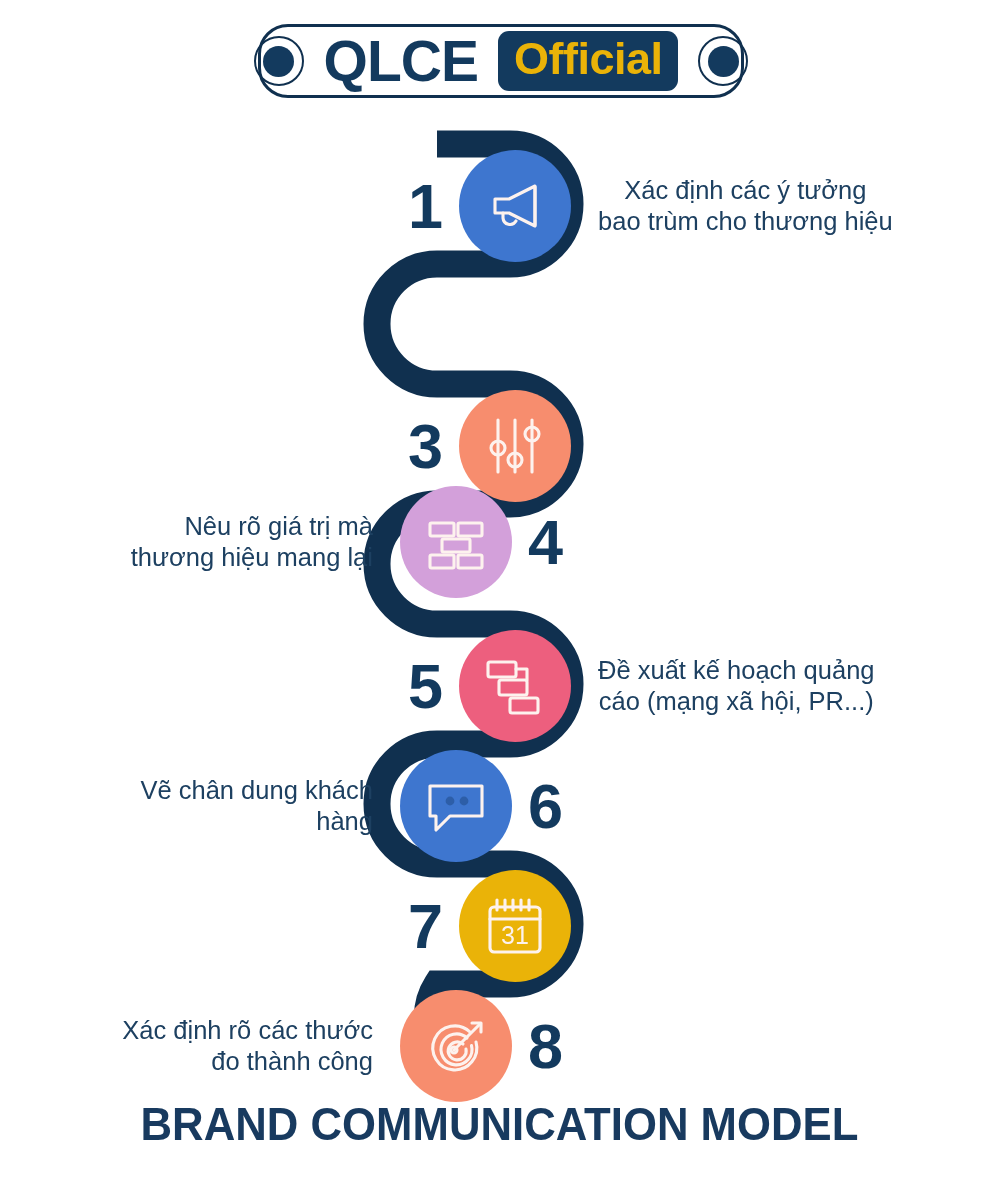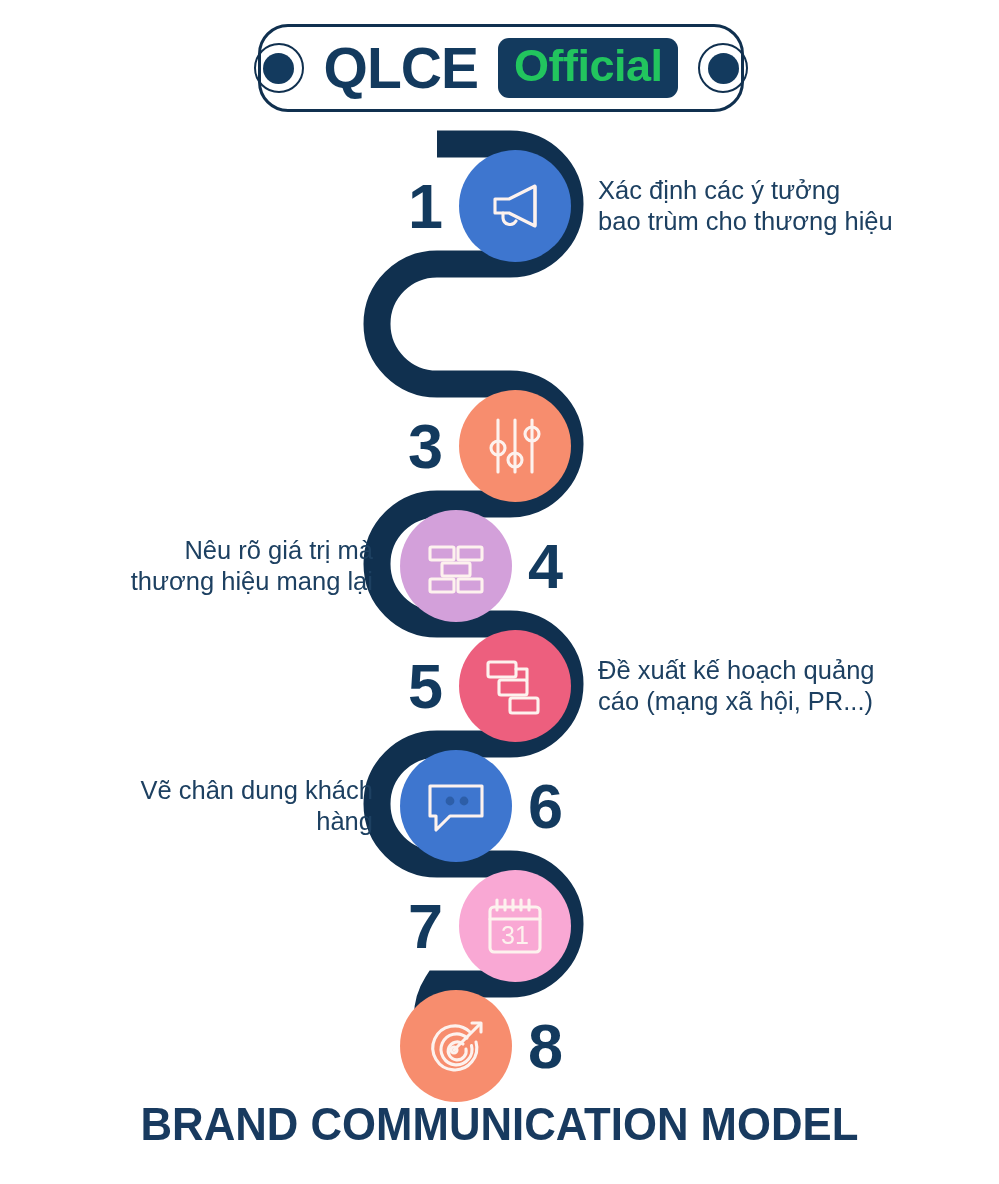--- a/index.html
+++ b/index.html
@@ -14,21 +14,21 @@
     font-family: "Liberation Sans", "DejaVu Sans", sans-serif;
     overflow: hidden;
   }
 
   
   #header-pill {
     position: absolute;
     left: 258px;
     top: 24px;
     width: 486px;
-    height: 88px;
+    height: 74px;
     background: #ffffff;
     border: 3.5px solid #10304f;
     border-radius: 30px;
     box-sizing: border-box;
     display: flex;
     align-items: center;
     justify-content: center;
     gap: 20px;
     z-index: 6;
   }
@@ -53,21 +53,21 @@
   #brand-name {
     font-size: 57px;
     font-weight: bold;
     color: #133a5e;
     letter-spacing: -1px;
     line-height: 1;
     font-family: "Liberation Sans Narrow", "Liberation Sans", sans-serif;
   }
   #official-badge {
     background: #133a5e;
-    color: #22c55e;
+    color: #eab308;
     font-size: 45px;
     font-weight: bold;
     border-radius: 11px;
     padding: 4px 16px 9px 16px;
     line-height: 1.05;
     letter-spacing: -0.5px;
   }
 
   
   #ribbon-svg {
@@ -119,21 +119,21 @@
     font-size: 25.5px;
     color: #1d4061;
     line-height: 1.22;
     flex: 0 0 auto;
     white-space: pre-line;
   }
 
   
   .step.right { }
   .step.right .step-num { margin-right: 16px; }
-  .step.right .step-text { margin-left: 27px; text-align: left; }
+  .step.right .step-text { margin-left: 27px; text-align: center; }
 
   
   .step.left .step-text { margin-right: 27px; text-align: right; }
   .step.left .step-num { margin-left: 16px; }
 
   
   #footer-title {
     position: absolute;
     left: 0;
     top: 1096px;
@@ -210,21 +210,21 @@
               <path d="M36 10 L36 62"></path>
               <path d="M53 10 L53 62"></path>
           <circle cx="19" cy="38" r="7"></circle>
           <circle cx="36" cy="50" r="7"></circle>
           <circle cx="53" cy="24" r="7"></circle>
         </g>
           </svg>
         </span>
      </div>
     </div>
-    <div class="step left" style="top: 508px; right: 436px; ">
+    <div class="step left" style="top: 484px; right: 436px; ">
       <div class="step-text">Nêu rõ giá trị mà
 thương hiệu mang lại</div>
       <div class="step-circle" style="background:#d3a0da">
        <span>
           <svg width="72" height="72" viewBox="0 0 72 72">
         <g stroke="#fdf2ee" stroke-width="3.1" fill="none" stroke-linecap="round" stroke-linejoin="round">
           <rect x="10" y="17" width="24" height="13" rx="1.5"></rect>
           <rect x="38" y="17" width="24" height="13" rx="1.5"></rect>
           <rect x="22" y="33" width="28" height="13" rx="1.5"></rect>
           <rect x="10" y="49" width="24" height="13" rx="1.5"></rect>
@@ -263,38 +263,40 @@
         </g>
         <circle cx="30" cy="31" r="4.4" fill="#2d5ea8"></circle>
         <circle cx="44" cy="31" r="4.4" fill="#2d5ea8"></circle>
         </svg>
         </span>
      </div>
       <div class="step-num">6</div>
     </div>
     <div class="step right" style="top: 868px; left: 408px;">
       <div class="step-num">7</div>
-      <div class="step-circle" style="background:#f9a8d4">
+      <div class="step-circle" style="background:#eab308">
        <span>
           <svg width="72" height="72" viewBox="0 0 72 72">
         <g stroke="#fdf2ee" stroke-width="3.1" fill="none" stroke-linecap="round" stroke-linejoin="round">
           <rect x="11" y="17" width="50" height="45" rx="4"></rect>
           <path d="M11 29 L61 29"></path>
           <path d="M18 10 L18 20"></path>
               <path d="M26 10 L26 20"></path>
               <path d="M34 10 L34 20"></path>
           <path d="M42 10 L42 20"></path>
               <path d="M50 10 L50 20"></path>
         </g>
         <text x="36" y="54" text-anchor="middle" font-family="Liberation Sans, sans-serif" font-size="25" fill="#fdf2ee">31</text>
         </svg>
         </span>
      </div>
     </div>
     <div class="step left" style="top: 988px; right: 436px; justify-content: flex-end;">
+      <div class="step-text">Xác định rõ các thước
+đo thành công</div>
       <div class="step-circle" style="background:#f78d6e">
        <span>
           <svg width="72" height="72" viewBox="0 0 72 72">
         <g stroke="#fdf2ee" stroke-width="3.1" fill="none" stroke-linecap="round" stroke-linejoin="round">
           <path d="M50 22 a22 22 0 1 0 6 10"></path>
           <path d="M47 28 a15.5 15.5 0 1 0 4.5 7.5"></path>
           <path d="M43 34 a9 9 0 1 0 3 5"></path>
           <circle cx="34" cy="40" r="3"></circle>
           <path d="M34 40 L60 14"></path>
           <path d="M52 13 L61 13 L61 22"></path>

